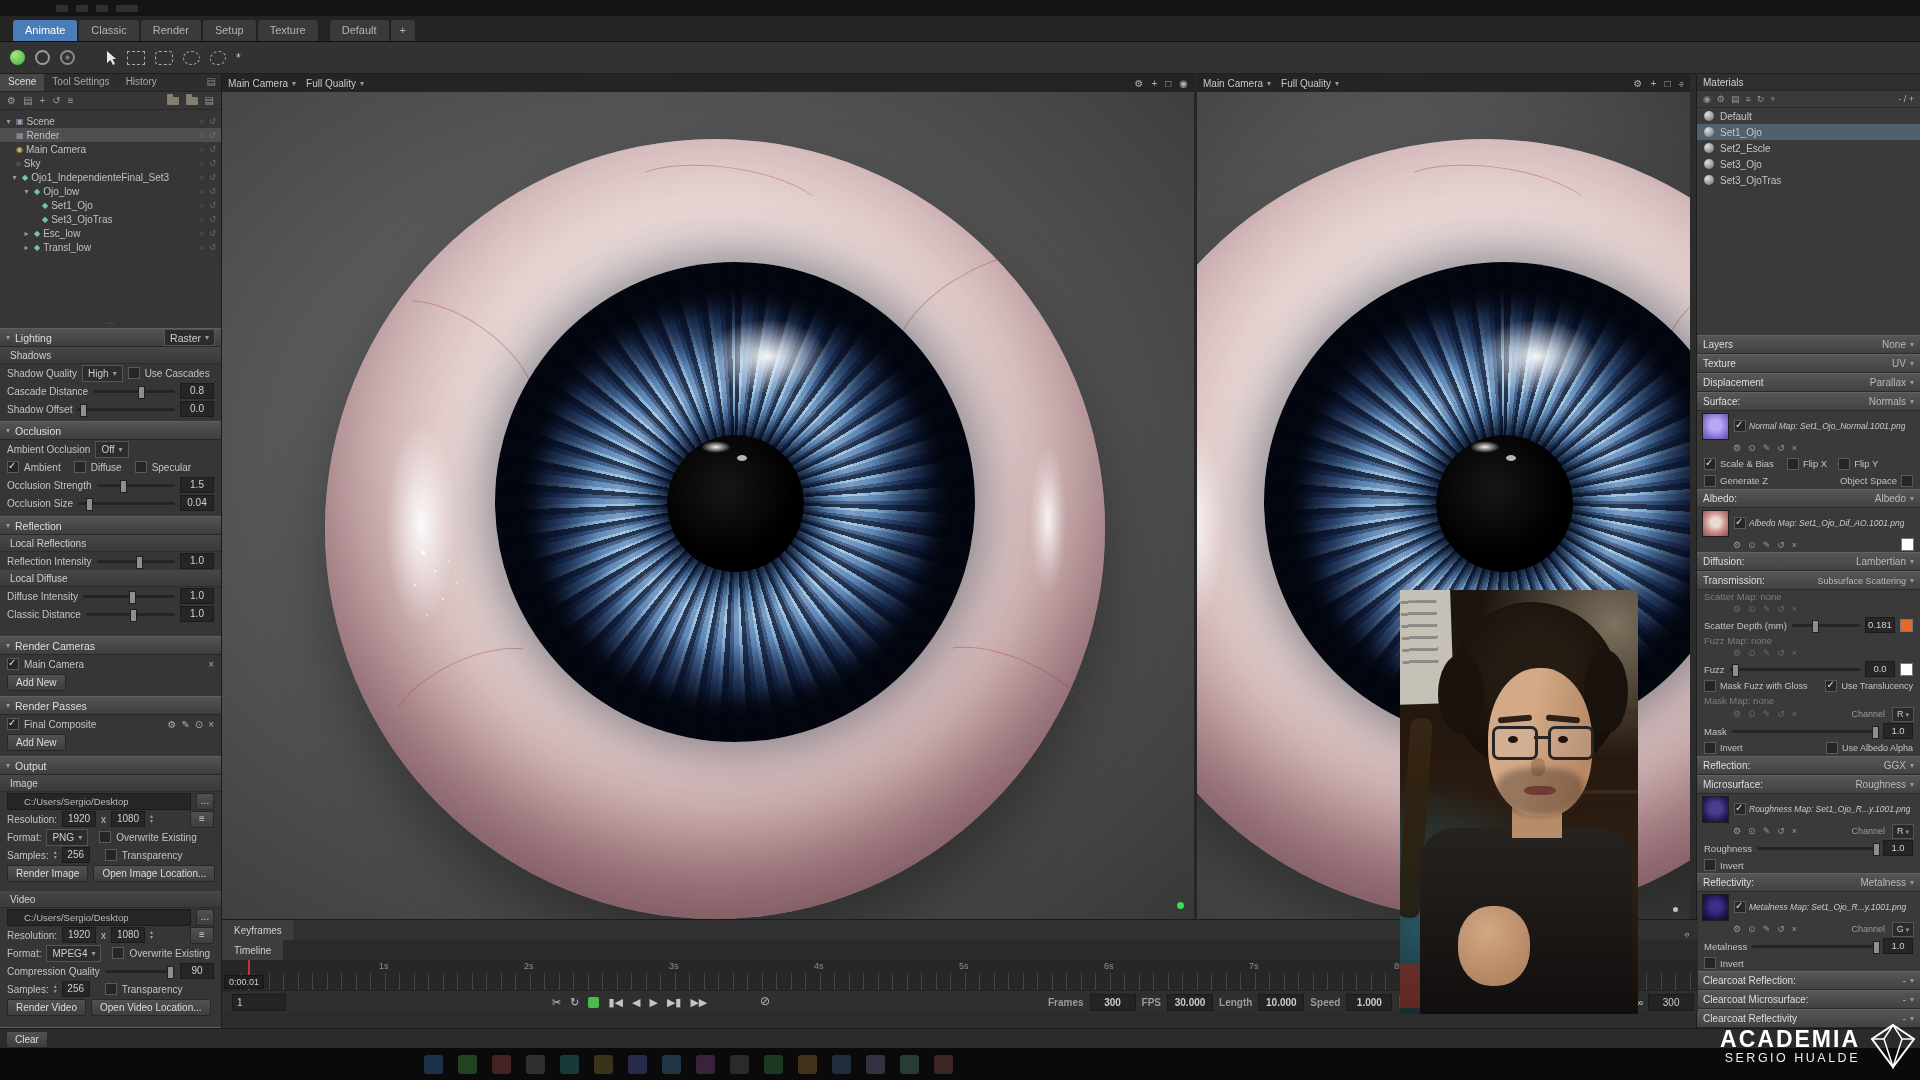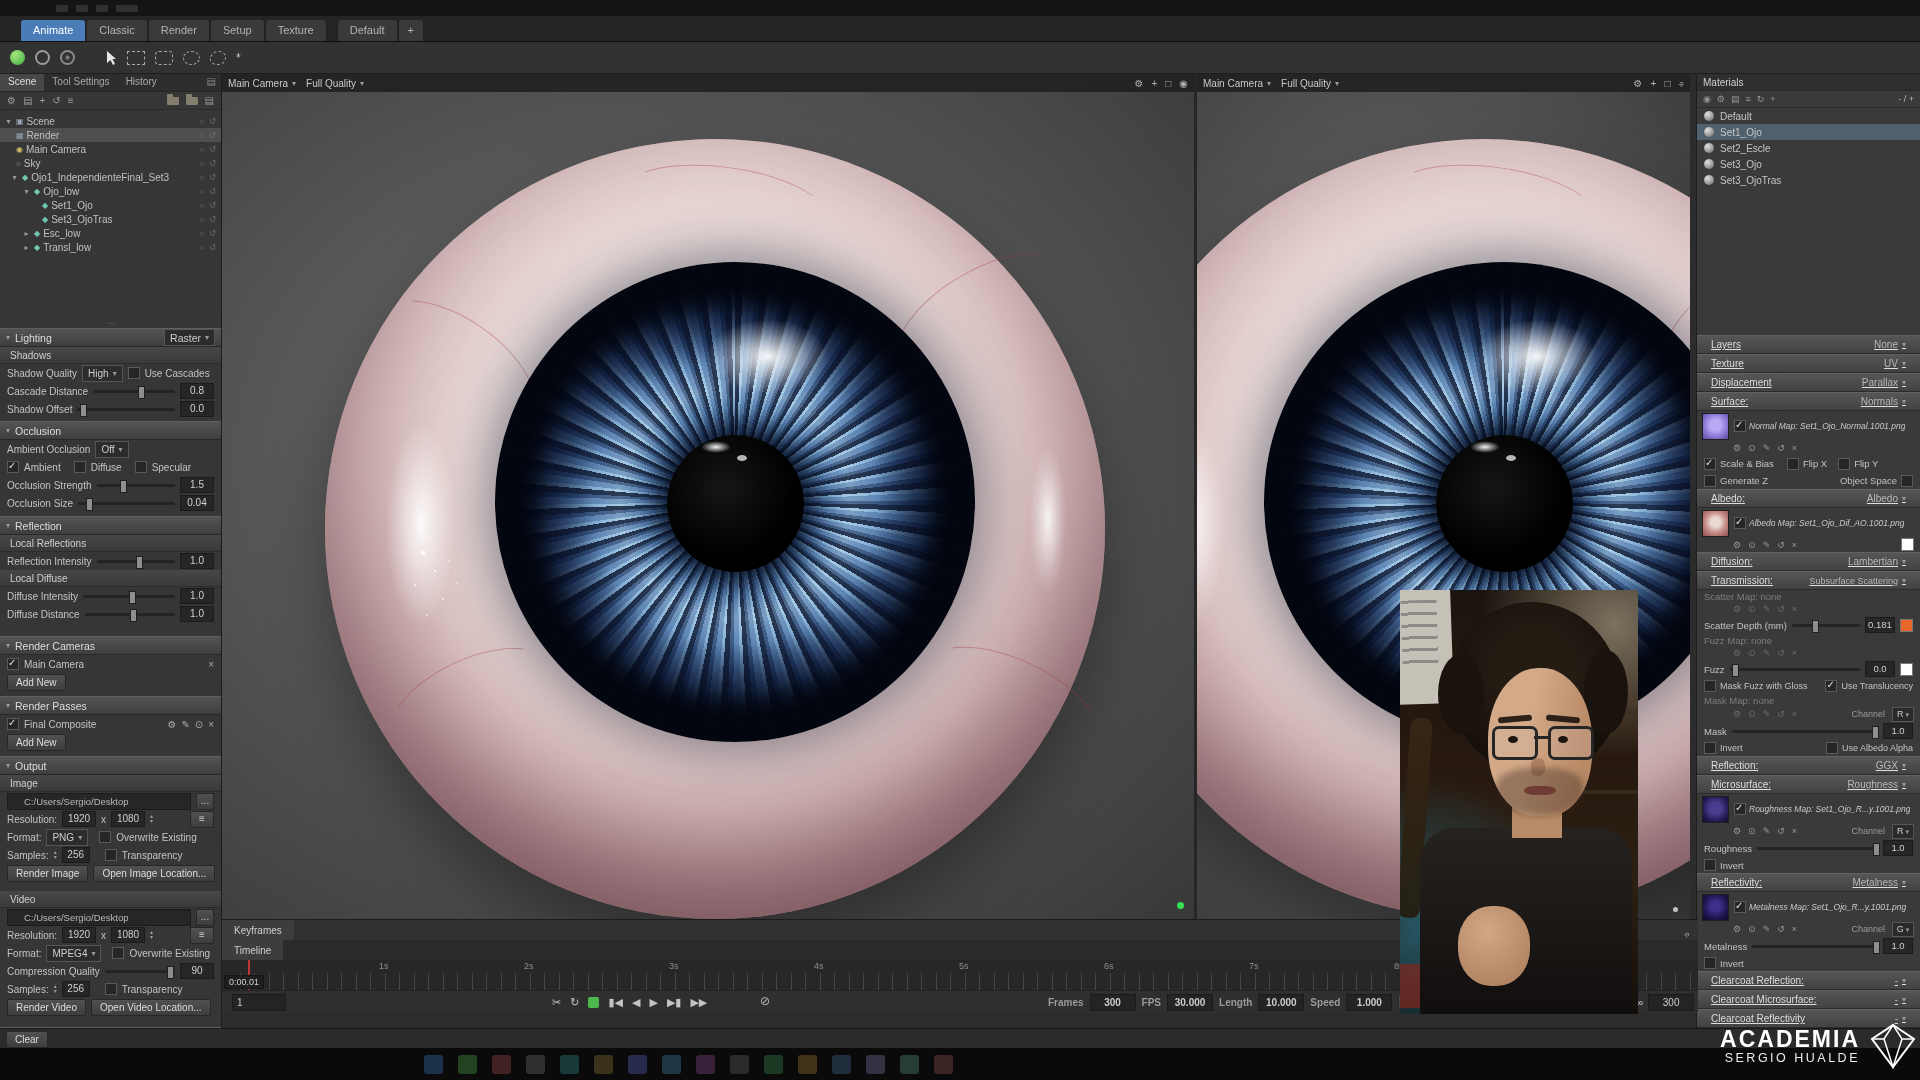--- a/index.html
+++ b/index.html
@@ -1,20 +1,20 @@
 <!DOCTYPE html>
 <html><head>
 <meta charset="utf-8">
 <style>
 html,body{margin:0;padding:0;background:#000;}
 #app{position:relative;width:1920px;height:1080px;background:#2d2d2d;font-family:"Liberation Sans","DejaVu Sans",sans-serif;color:#c8c8c8;overflow:hidden;font-size:10px;}
 
 #titlebar{position:absolute;left:0;top:0;width:1920px;height:16px;background:#141414;display:flex;align-items:center;gap:8px;padding-left:56px;}
 .tdot{width:12px;height:7px;background:#303030;border-radius:1px;}
-#tabbar{position:absolute;left:0;top:16px;width:1920px;height:26px;background:#242424;border-bottom:1px solid #101010;display:flex;align-items:flex-end;padding-left:21px;gap:2px;box-sizing:border-box;}
+#tabbar{position:absolute;left:0;top:16px;width:1920px;height:26px;background:#242424;border-bottom:1px solid #101010;display:flex;align-items:flex-end;padding-left:13px;gap:2px;box-sizing:border-box;}
 .tab{height:21px;line-height:21px;padding:0 12px;background:#3a3a3a;color:#b3b3b3;font-size:11px;border-radius:3px 3px 0 0;}
 .tab.active{background:#4a7db8;color:#fff;}
 .tab.gap{margin-left:10px;}
 .tab.add{padding:0 9px;}
 #toolbar{position:absolute;left:0;top:42px;width:1920px;height:32px;background:#323232;border-bottom:1px solid #1e1e1e;display:flex;align-items:center;gap:10px;padding-left:10px;box-sizing:border-box;}
 .tcirc{width:15px;height:15px;border-radius:50%;}
 .tcirc.green{background:radial-gradient(circle at 35% 30%,#a6e87e,#3fae3f);}
 .tcirc.ring{width:11px;height:11px;border:2px solid #9a9a9a;background:transparent;}
 .tcirc.ring2{width:11px;height:11px;border:2px solid #8a8a8a;background:radial-gradient(circle,#777 25%,transparent 30%);}
 .tsep{width:10px;}
@@ -91,21 +91,21 @@
 .wdot{position:absolute;width:5px;height:5px;border-radius:50%;background:#ddd;opacity:.85;}
 
 #right{position:absolute;left:1696px;top:74px;width:224px;height:954px;background:#3a3a3a;border-left:1px solid #1d1d1d;box-sizing:border-box;overflow:hidden;display:flex;flex-direction:column;}
 .mtitle{height:16px;background:#2f2f2f;display:flex;align-items:center;padding:0 6px;color:#cfcfcf;border-bottom:1px solid #262626;}
 .mtools{height:16px;display:flex;align-items:center;gap:6px;padding:0 6px;color:#979797;font-size:9px;border-bottom:1px solid #2e2e2e;}
 .mtools .addrem{margin-left:auto;color:#b5b5b5;}
 .mrow{height:16px;display:flex;align-items:center;gap:6px;padding:0 7px;color:#c5c5c5;}
 .mrow.sel{background:#51606d;}
 .msphere{width:10px;height:10px;border-radius:50%;background:radial-gradient(circle at 35% 30%,#e0e0e0,#666);flex:none;}
 .mgap{flex:1;}
-.mhead{height:17px;background:linear-gradient(#565656,#424242);border-top:1px solid #626262;border-bottom:1px solid #2b2b2b;display:flex;align-items:center;padding:0 14px;color:#dedede;flex:none;text-decoration:underline;}
+.mhead{height:17px;background:linear-gradient(#565656,#424242);border-top:1px solid #626262;border-bottom:1px solid #2b2b2b;display:flex;align-items:center;padding:0 6px;color:#dedede;flex:none;}
 .mhead .val{margin-left:auto;display:flex;align-items:center;gap:4px;color:#b9b9b9;}
 .mhead .val::after{content:"▾";font-size:8px;color:#999;}
 .maprow{display:flex;gap:5px;padding:2px 5px;align-items:center;height:26px;flex:none;}
 .thumb{width:25px;height:25px;border:1px solid #1f1f1f;flex:none;}
 .thumb.normal{background:radial-gradient(circle at 50% 45%,#b9a8f4 0 30%,#8f7ad8 60%,#5c4aa0);}
 .thumb.albedo{background:radial-gradient(circle at 50% 45%,#ead9d3 0 25%,#c98f8a 55%,#8e4d4c);}
 .thumb.rough{background:radial-gradient(circle at 50% 45%,#4a3d8f 0 30%,#241a52 70%,#120d30);}
 .thumb.metal{background:radial-gradient(circle at 50% 45%,#3d2f8a 0 25%,#1c1348 70%,#0d0826);}
 .mapinfo{font-size:8.5px;color:#c9c9c9;display:flex;align-items:center;gap:3px;overflow:hidden;white-space:nowrap;font-style:italic;}
 .micons{display:flex;gap:7px;padding:0 6px 1px 36px;color:#9a9a9a;font-size:9px;align-items:center;height:13px;flex:none;}
@@ -403,21 +403,21 @@
         <span>Local Diffuse</span>
       </div>
     <div class="prow">
       <span class="lbl">Diffuse Intensity</span>
       <span class="sl">
           <i style="left:50%"></i>
         </span>
       <span class="vbox">1.0</span>
     </div>
     <div class="prow">
-      <span class="lbl">Diffuse Distance</span>
+      <span class="lbl">Classic Distance</span>
       <span class="sl">
           <i style="left:50%"></i>
         </span>
       <span class="vbox">1.0</span>
     </div>
 
     <div class="sech" style="margin-top:13px">
       <span style="font-size:8px;color:#999">▾</span>
       <span>Render Cameras</span>
     </div>

